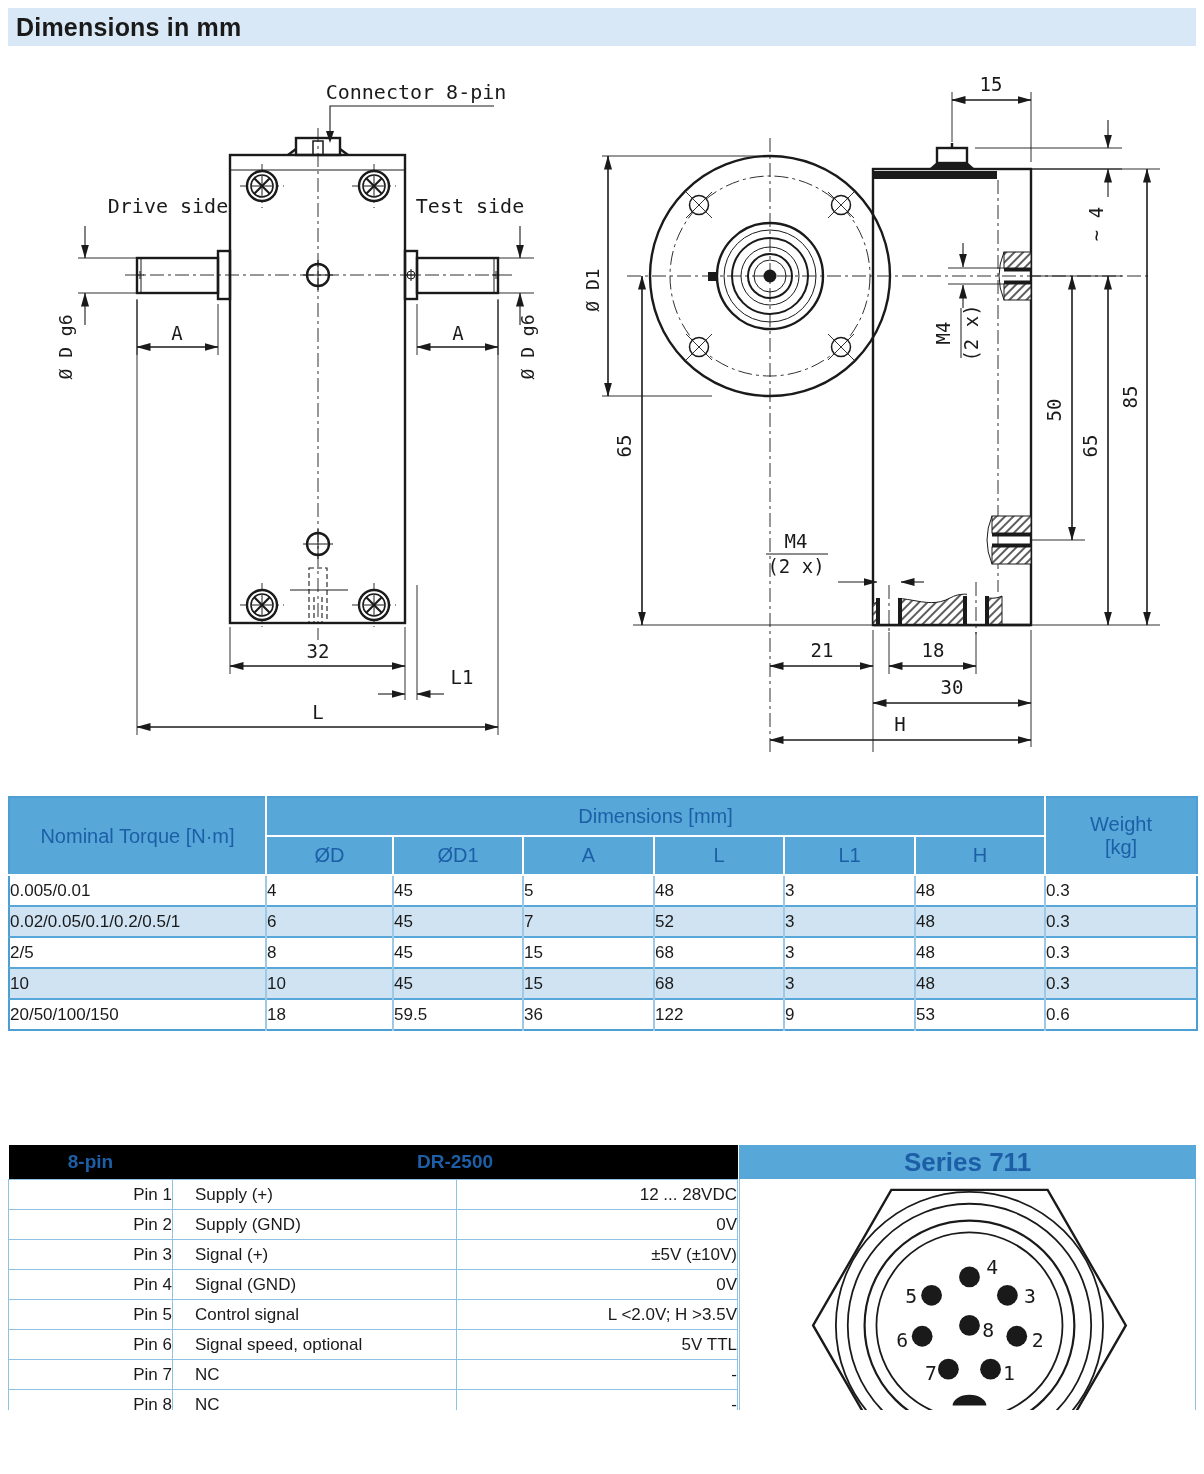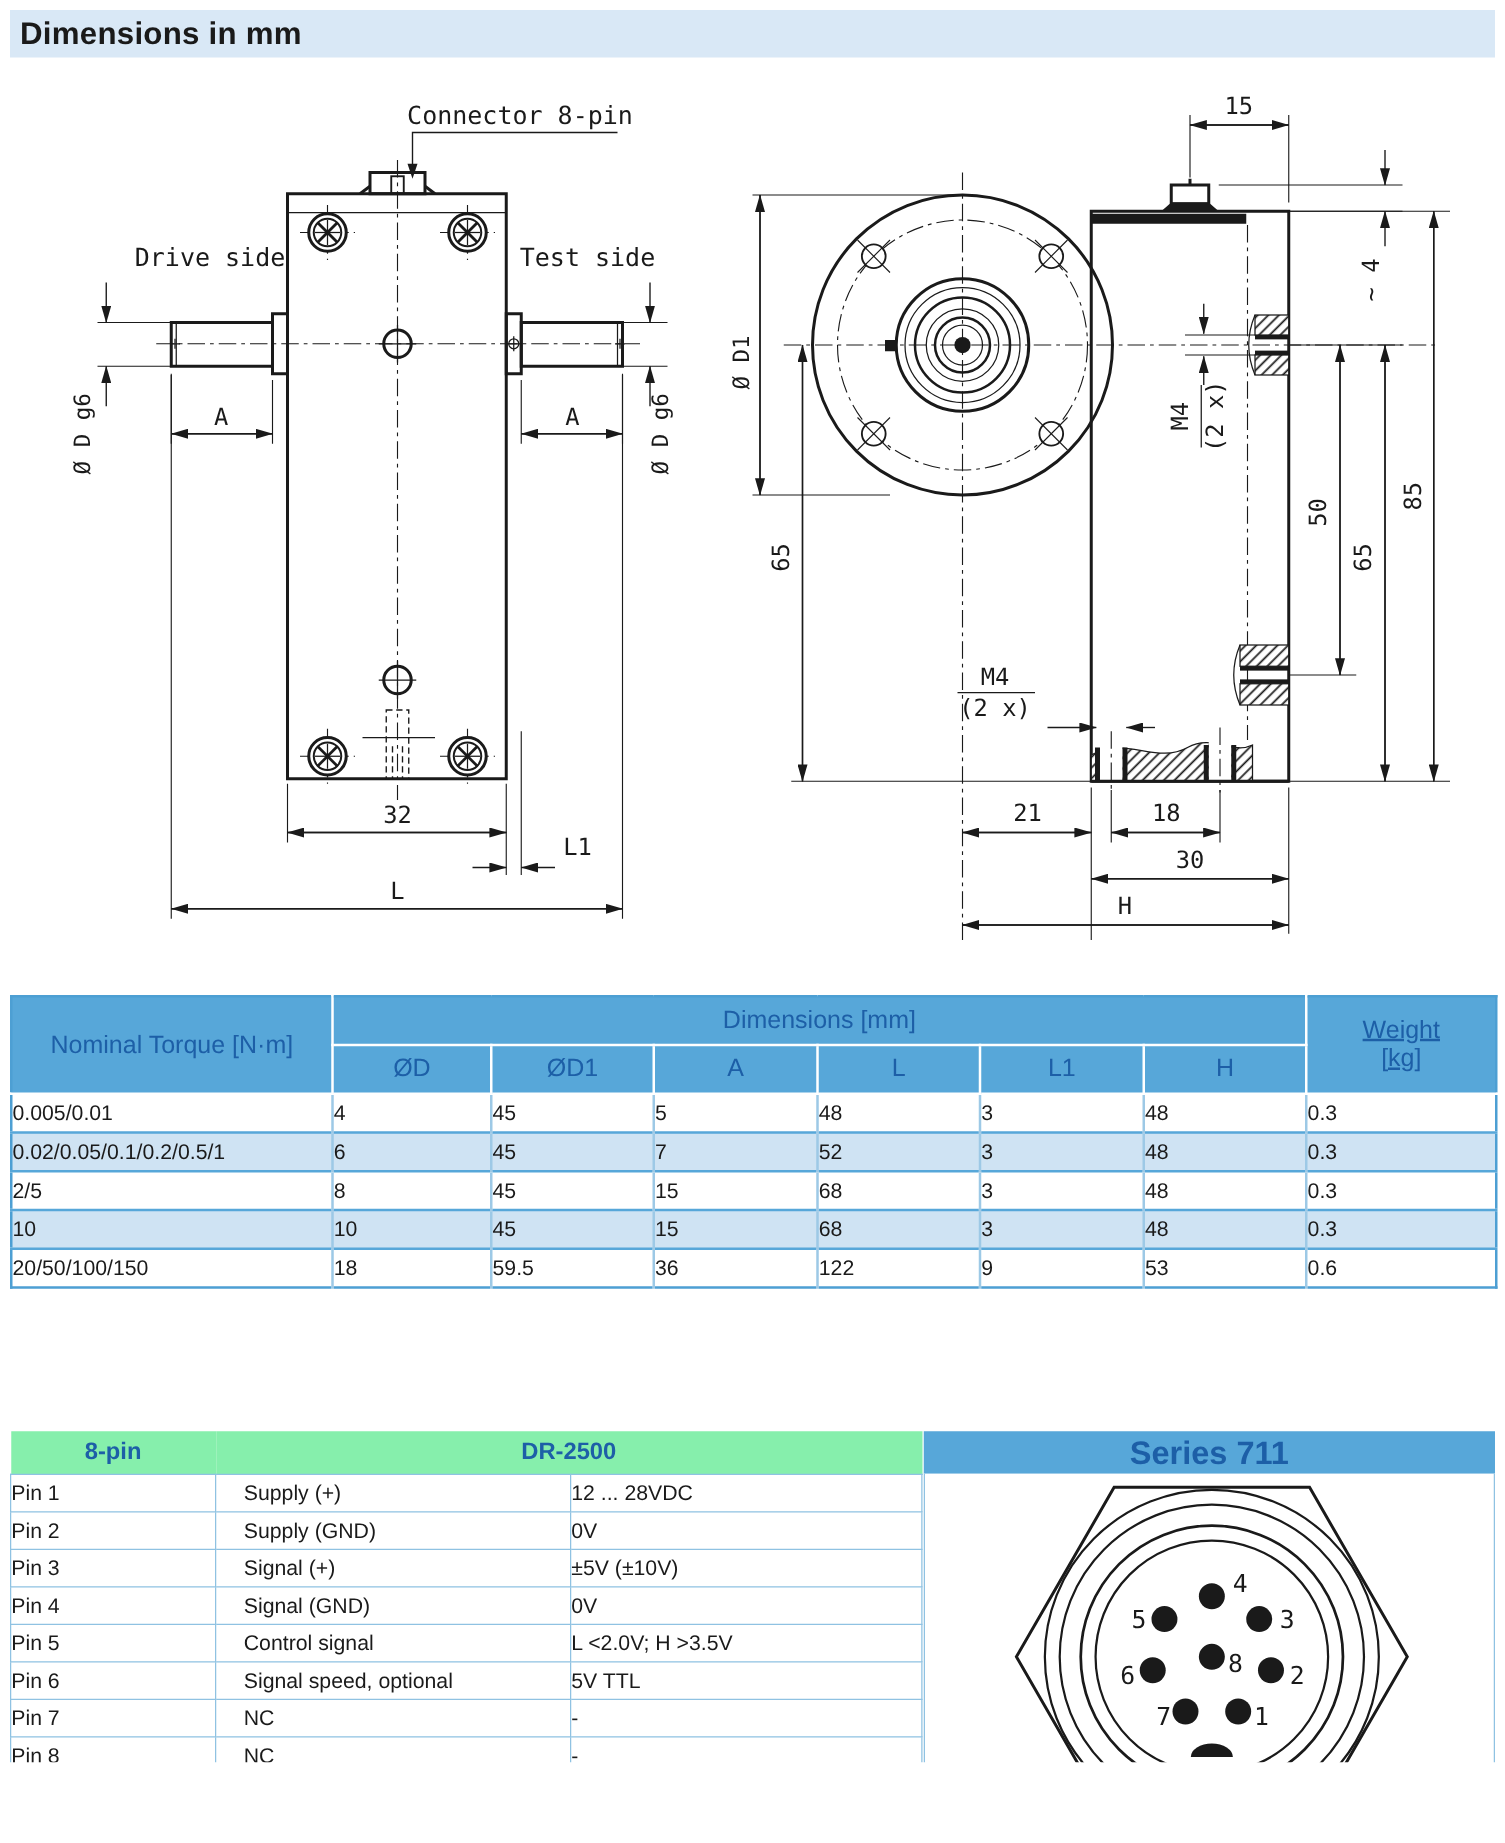--- a/index.html
+++ b/index.html
@@ -21,31 +21,31 @@
   .t{font-family:"DejaVu Sans Mono",monospace;fill:#1a1a1a;}
   .t18{font-size:18px;} .t19{font-size:19px;} .t20{font-size:20px;}
 
   
   #dimtable{position:absolute;left:8px;top:796px;width:1188px;border-collapse:collapse;
             table-layout:fixed;border:2px solid #4d9fd3;}
   #dimtable thead th{background:#57a7d9;color:#1d5fa7;font-weight:normal;font-size:20px;
             border:2px solid #ffffff;}
   #dimtable thead tr th{height:35px;}
   #dimtable thead th.noleft{border-left:none;}
-  #dimtable thead th.noright{border-right:none;text-decoration:underline;}
+  #dimtable thead th.noright{border-right:none;}
   #dimtable thead th.notop{border-top:none;}
   #dimtable tbody td{border-top:2px solid #57a7d9;border-left:2px solid #9dc9e6;
             font-size:17px;text-align:left;height:29px;padding:0;}
   #dimtable tbody td:first-child{border-left:none;}
   #dimtable tbody tr.alt{background:#cfe3f3;}
 
   
   #pintable{position:absolute;left:8px;top:1145px;width:729px;border-collapse:collapse;table-layout:fixed;}
-  #pintable th{background:#86efac;color:#1d5fa7;font-size:19px;font-weight:bold;height:34px;padding:0;}
-  #pintable td{border:1.5px solid #8fc2e2;font-size:17px;height:29px;padding:0;text-align:left;}
+  #pintable th{background:#000000;color:#1d5fa7;font-size:19px;font-weight:bold;height:34px;padding:0;}
+  #pintable td{border:1.5px solid #8fc2e2;font-size:17px;height:29px;padding:0;text-align:right;}
   #pintable td.lft{text-align:left;padding-left:22px;}
   #series-panel{position:absolute;left:739px;top:1145px;width:457px;}
   #series-head{height:34px;background:#57a7d9;color:#1d5fa7;font-size:26px;font-weight:bold;
             display:flex;align-items:center;justify-content:center;}
   #series-body{height:287px;border:1.5px solid #8fc2e2;border-top:none;box-sizing:border-box;background:#fff;}
   #botbar{position:absolute;left:8px;top:1466px;width:1188px;height:8px;background:#57a7d9;}
 </style>
 </head>
 <body>
 

